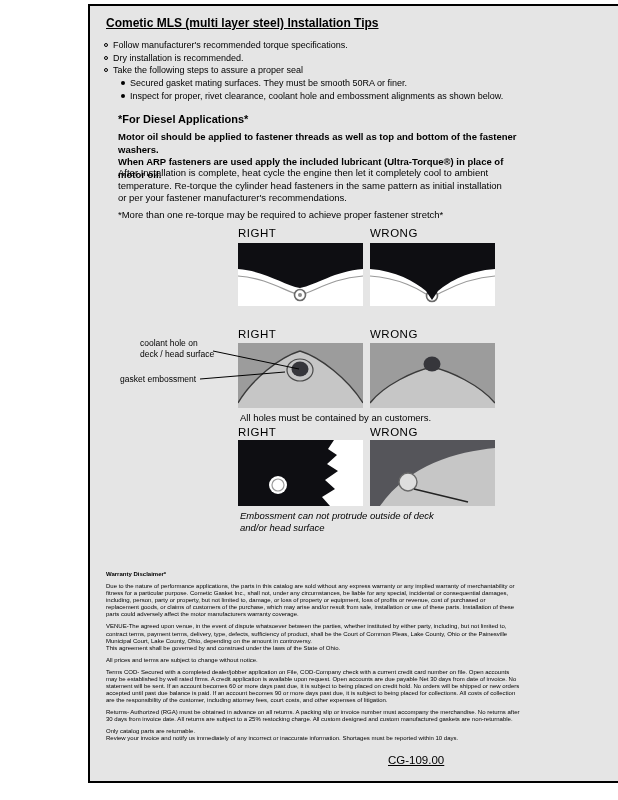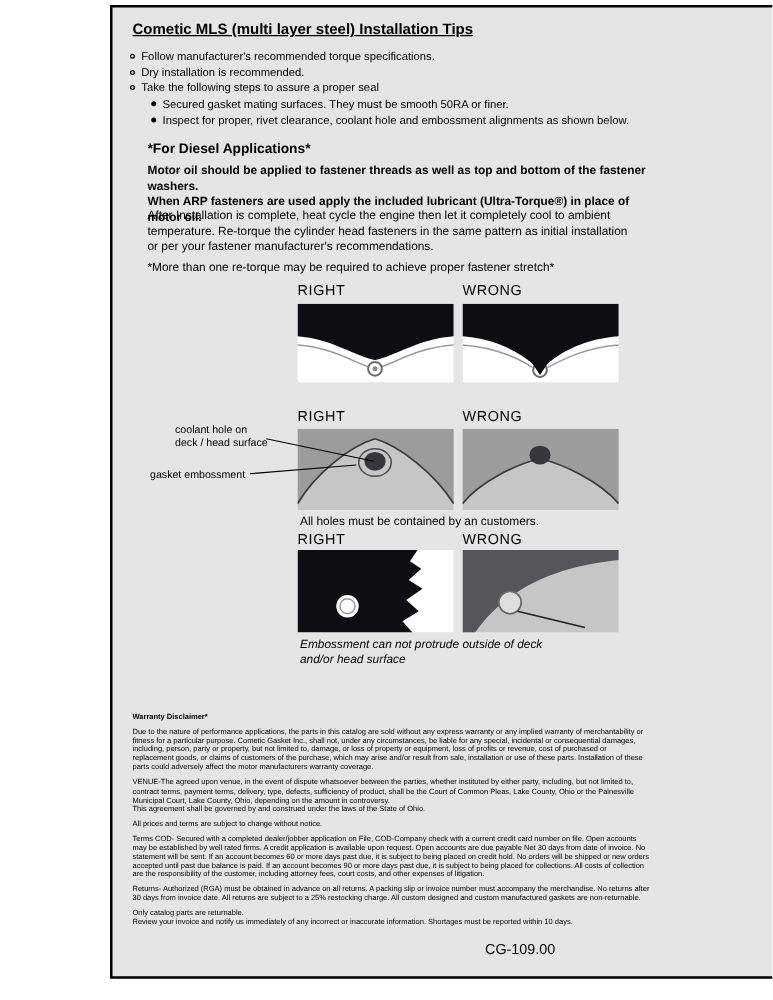--- a/index.html
+++ b/index.html
@@ -152,16 +152,16 @@
       <p>Due to the nature of performance applications, the parts in this catalog are sold without any express warranty or any implied warranty of merchantability or fitness for a particular purpose.  Cometic Gasket Inc., shall not, under any circumstances, be liable for any special, incidental or consequential damages, including, person, party or property, but not limited to, damage, or loss of property or equipment, loss of profits or revenue, cost of purchased or replacement goods, or claims of customers of the purchase, which may arise and/or result from sale, installation or use of these parts.  Installation of these parts could adversely affect the motor manufacturers warranty coverage.</p>
       <p>VENUE-The agreed upon venue, in the event of dispute whatsoever between the parties, whether instituted by either party, including, but not limited to, contract terms, payment terms, delivery, type, defects, sufficiency of product, shall be the Court of Common Pleas, Lake County, Ohio or the Painesville Municipal Court, Lake County, Ohio, depending on the amount in controversy.
 This agreement shall be governed by and construed under the laws of the State of Ohio.</p>
       <p>All prices and terms are subject to change without notice.</p>
       <p>Terms COD- Secured with a completed dealer/jobber application on File, COD-Company check with a current credit card number on file.  Open accounts may be established by well rated firms.  A credit application is available upon request.  Open accounts are due payable Net 30 days from date of invoice.  No statement will be sent.  If an account becomes 60 or more days past due, it is subject to being placed on credit hold.  No orders will be shipped or new orders accepted until past due balance is paid.  If an account becomes 90 or more days past due, it is subject to being placed for collections.  All costs of collection are the responsibility of the customer, including attorney fees, court costs, and other expenses of litigation.</p>
       <p>Returns- Authorized (RGA) must be obtained in advance on all returns.  A packing slip or invoice number must accompany the merchandise.  No returns after 30 days from invoice date.  All returns are subject to a 25% restocking charge.  All custom designed and custom manufactured gaskets are non-returnable.</p>
       <p>Only catalog parts are returnable.
 Review your invoice and notify us immediately of any incorrect or inaccurate information.  Shortages must be reported within 10 days.</p>
     </div>
 
-    <div class="abs footer-code" style="left:298px;top:748px;">CG-109.00</div>
+    <div class="abs footer-code" style="left:298px;top:748px;text-decoration:underline;">CG-109.00</div>
 
   </div>
 </div>
 
 </body></html>

